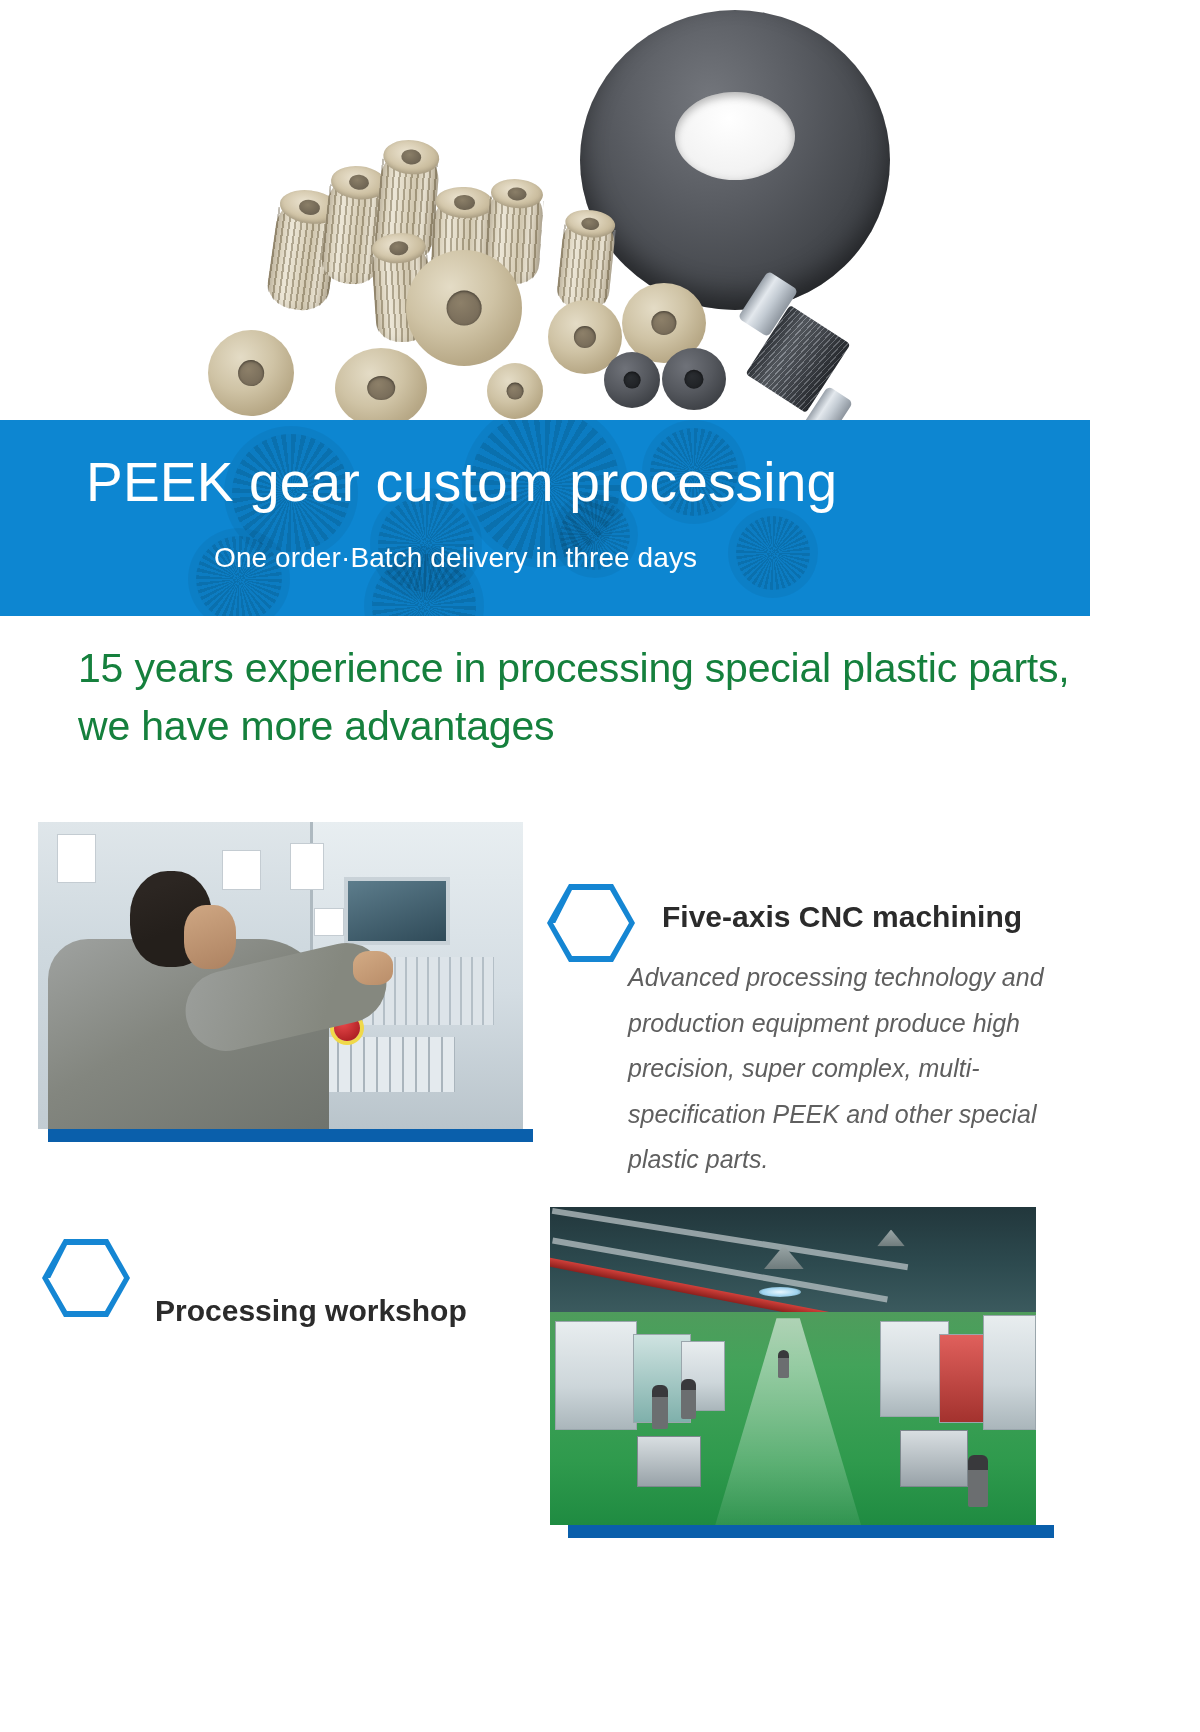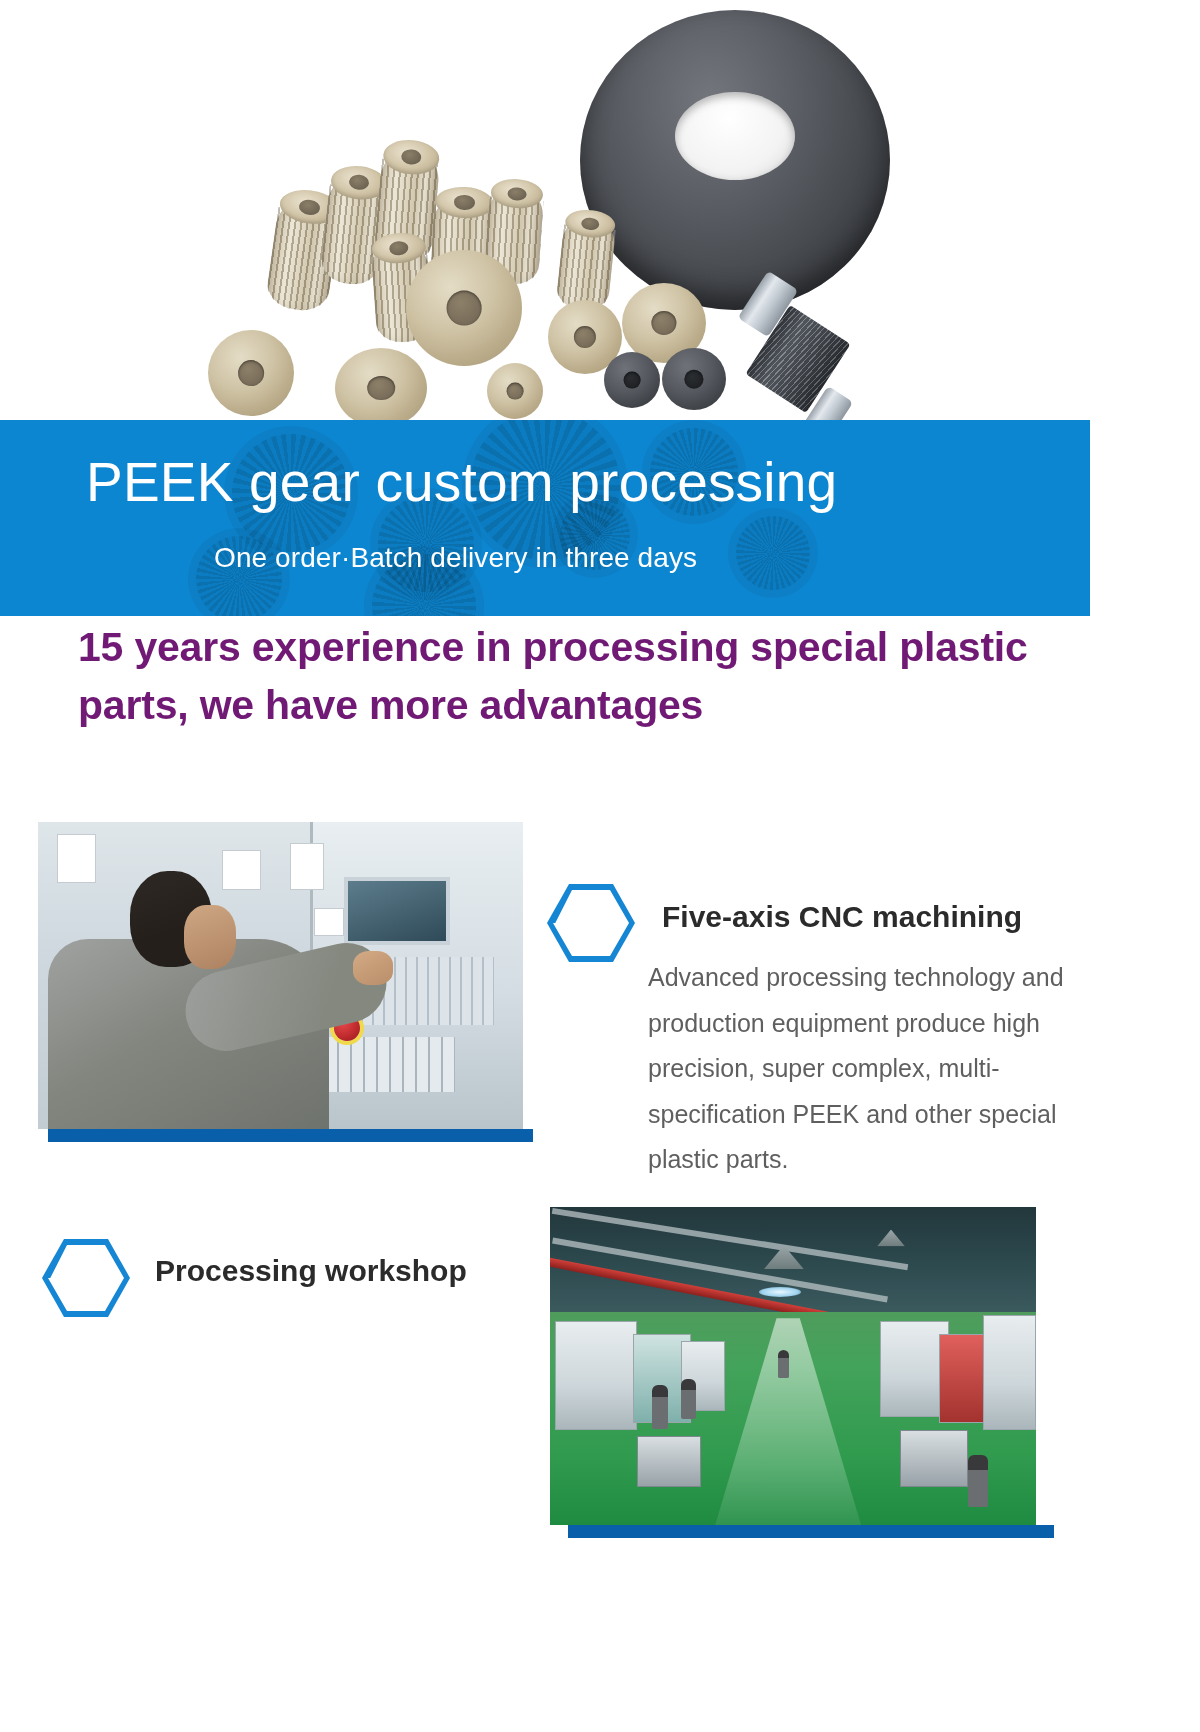--- a/index.html
+++ b/index.html
@@ -191,25 +191,25 @@
     margin-left: 128px;
     color: #ffffff;
     font-size: 28px;
     font-weight: 400;
     letter-spacing: .1px;
   }
 
   
   .section-heading {
     position: absolute;
-    left: 78px; top: 618px;
+    left: 78px; top: 639px;
     width: 1010px;
-    color: #701a75;
+    color: #15803d;
     font-size: 41px;
-    font-weight: bold;
+    font-weight: normal;
     line-height: 1.42;
     letter-spacing: -.2px;
   }
 
   
   .photo-frame {
     position: absolute;
     background: #cfd8dd;
     overflow: hidden;
   }
@@ -474,21 +474,21 @@
   </div>
   <div class="photo-frame" style="left:48px;top:1129px;width:485px;height:13px;background:#0a5fab;"></div>
 
   <div class="badge" style="left:547px;top:884px;">
     <div class="shadow"></div>
     <div class="hex"></div>
     <div class="hex-line"></div>
     <div class="num">01</div>
   </div>
   <div class="feature-title" style="left:662px;top:900px;">Five-axis CNC machining</div>
-  <div class="feature-body" style="left:648px;top:955px;width:432px;">Advanced processing technology and production equipment produce high precision, super complex, multi-specification PEEK and other special plastic parts.</div>
+  <div class="feature-body" style="left:628px;top:955px;width:432px;font-style:italic;">Advanced processing technology and production equipment produce high precision, super complex, multi-specification PEEK and other special plastic parts.</div>
 
   <div class="photo-frame ws-photo">
     <div class="ws-ceiling"></div>
     <div class="ws-beam" style="left:0;top:9%;width:74%;transform:rotate(9deg);"></div>
     <div class="ws-beam" style="left:0;top:19%;width:70%;transform:rotate(10deg);"></div>
     <div class="ws-redpipe" style="left:-2%;top:25%;width:66%;transform:rotate(11deg);"></div>
     <div class="ws-lamp" style="left:44%;top:12%;"></div>
     <div class="ws-lampglow" style="left:43%;top:25%;"></div>
     <div class="ws-lamp" style="left:66%;top:6%;transform:scale(.7);"></div>
     <div class="ws-floor"></div>
@@ -507,15 +507,15 @@
     <div class="ws-cart" style="left:72%;top:70%;width:14%;height:18%;"></div>
   </div>
   <div class="photo-frame" style="left:568px;top:1525px;width:486px;height:13px;background:#0a5fab;"></div>
 
   <div class="badge" style="left:42px;top:1239px;">
     <div class="shadow"></div>
     <div class="hex"></div>
     <div class="hex-line"></div>
     <div class="num">02</div>
   </div>
-  <div class="feature-title" style="left:155px;top:1254px;">Processing workshop</div>
+  <div class="feature-title" style="left:155px;top:1294px;">Processing workshop</div>
 
 </div>
 
 </body></html>

